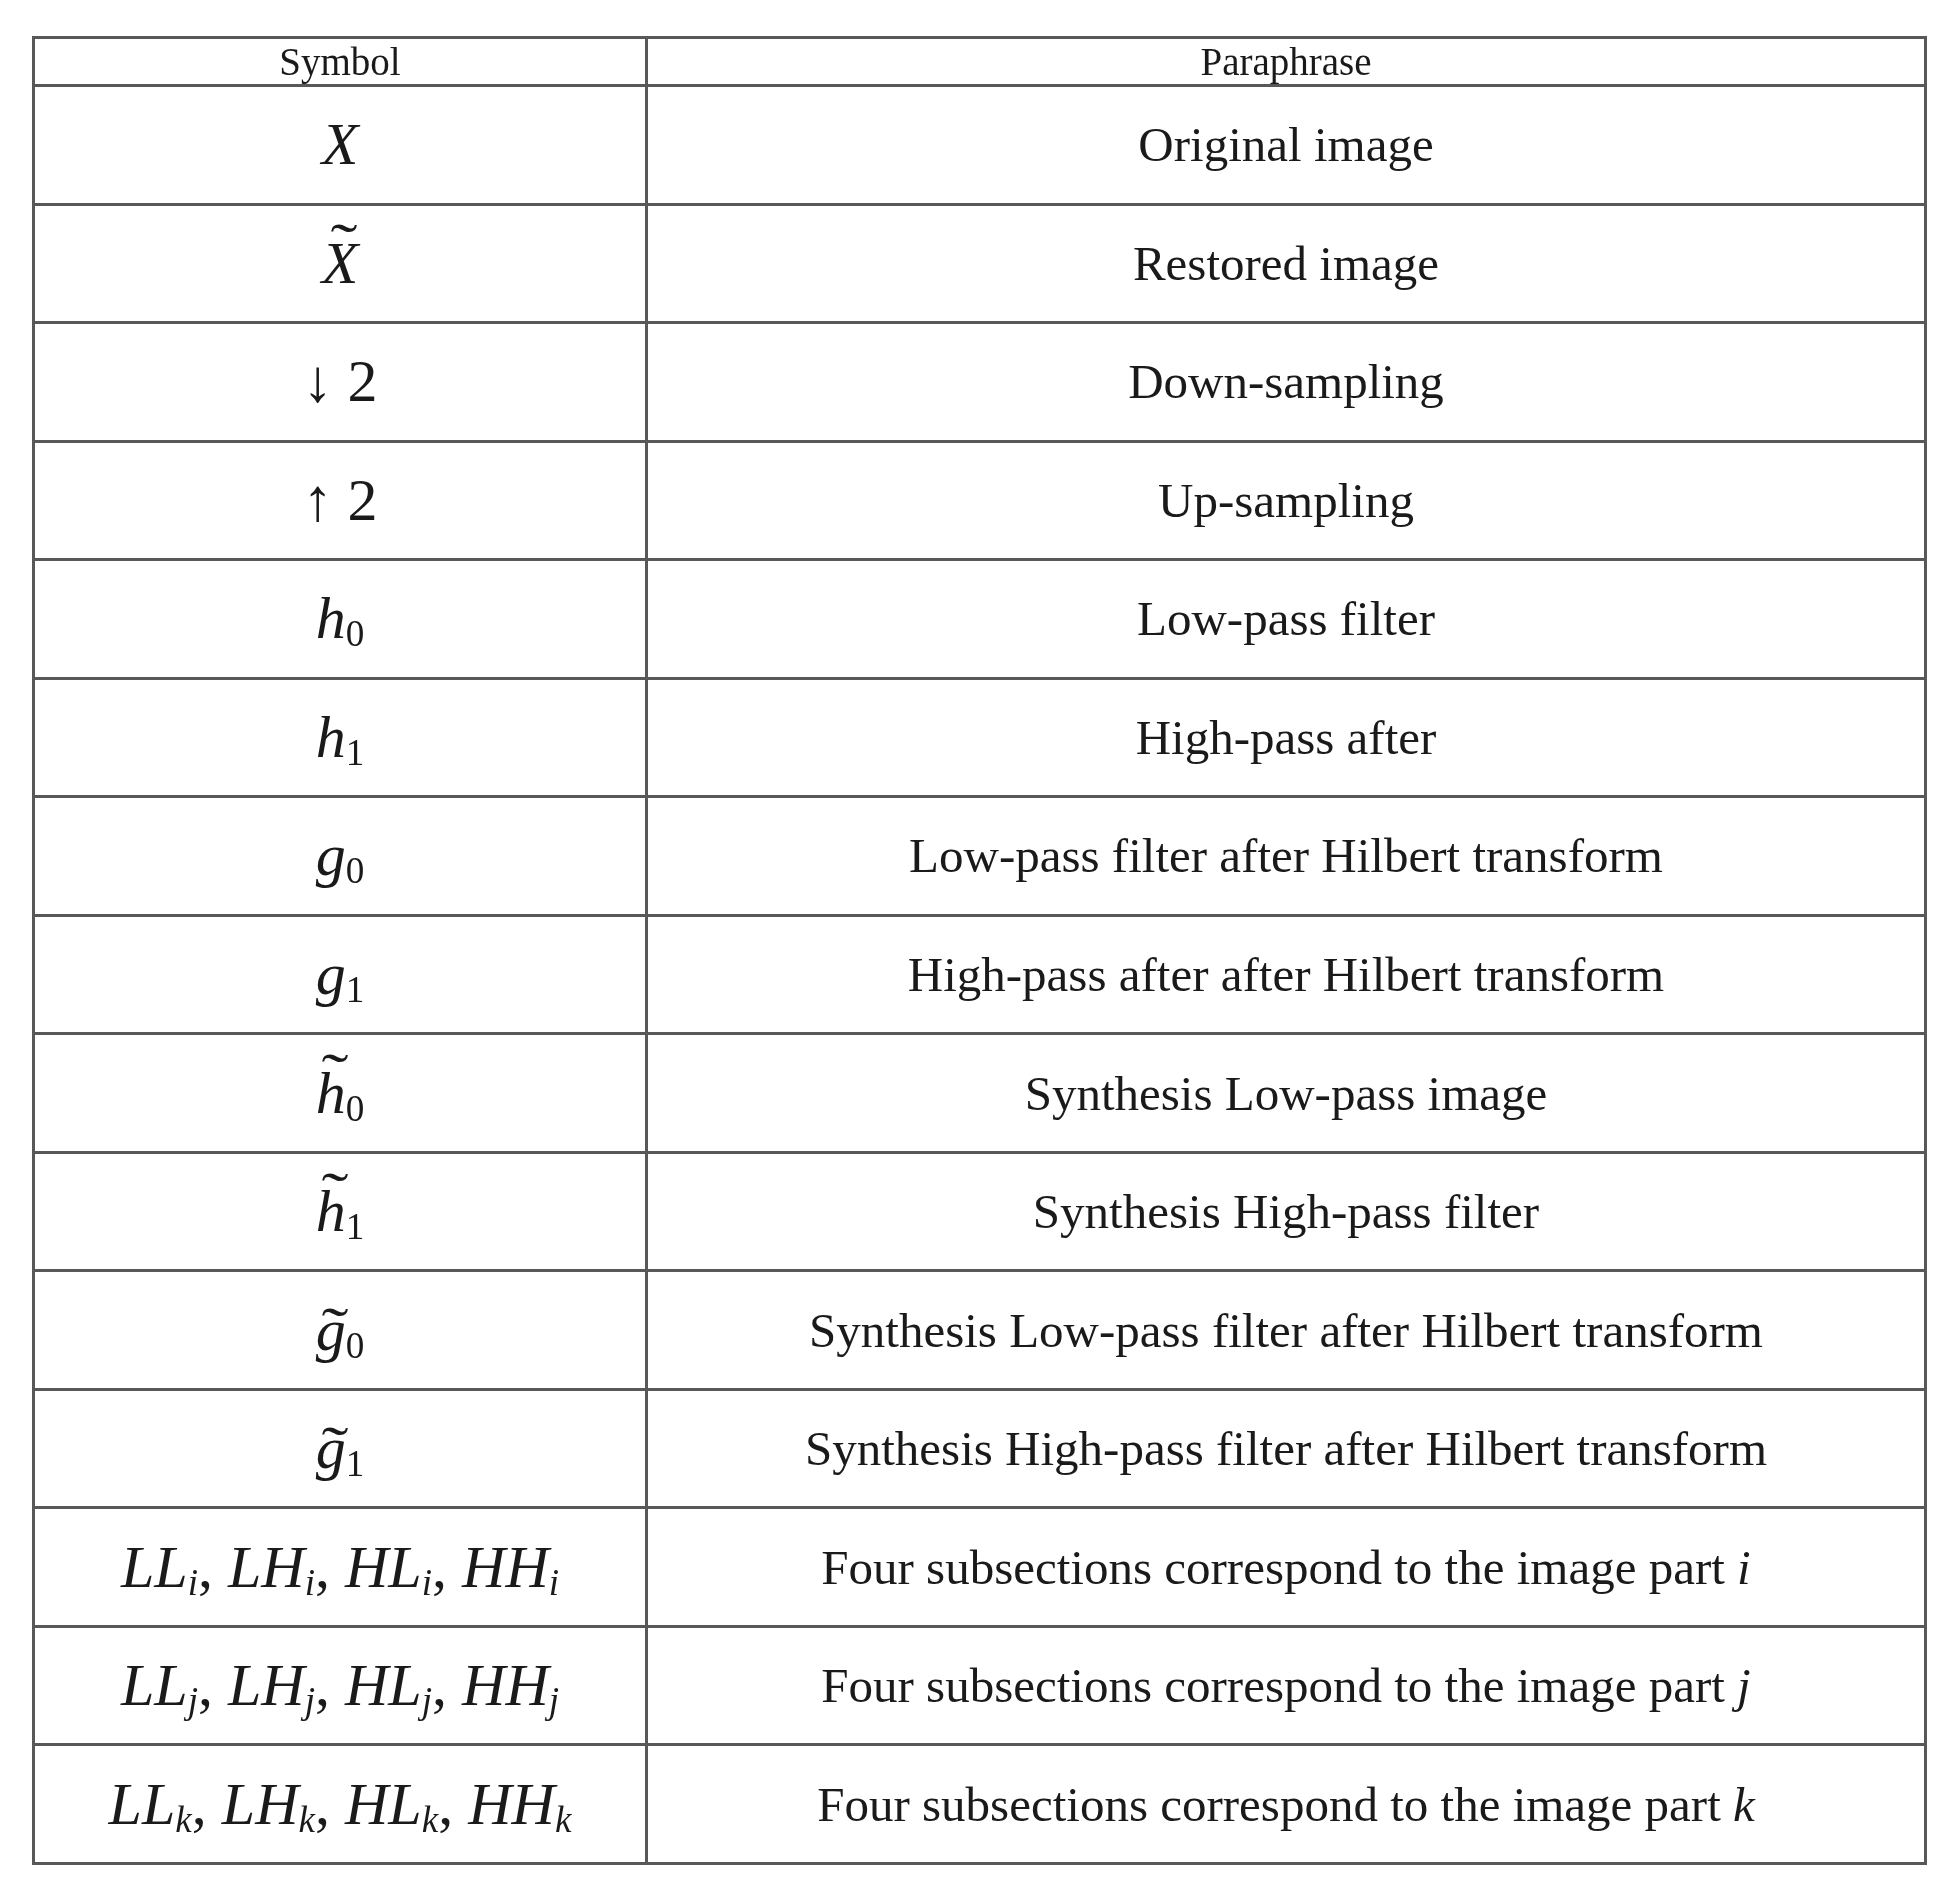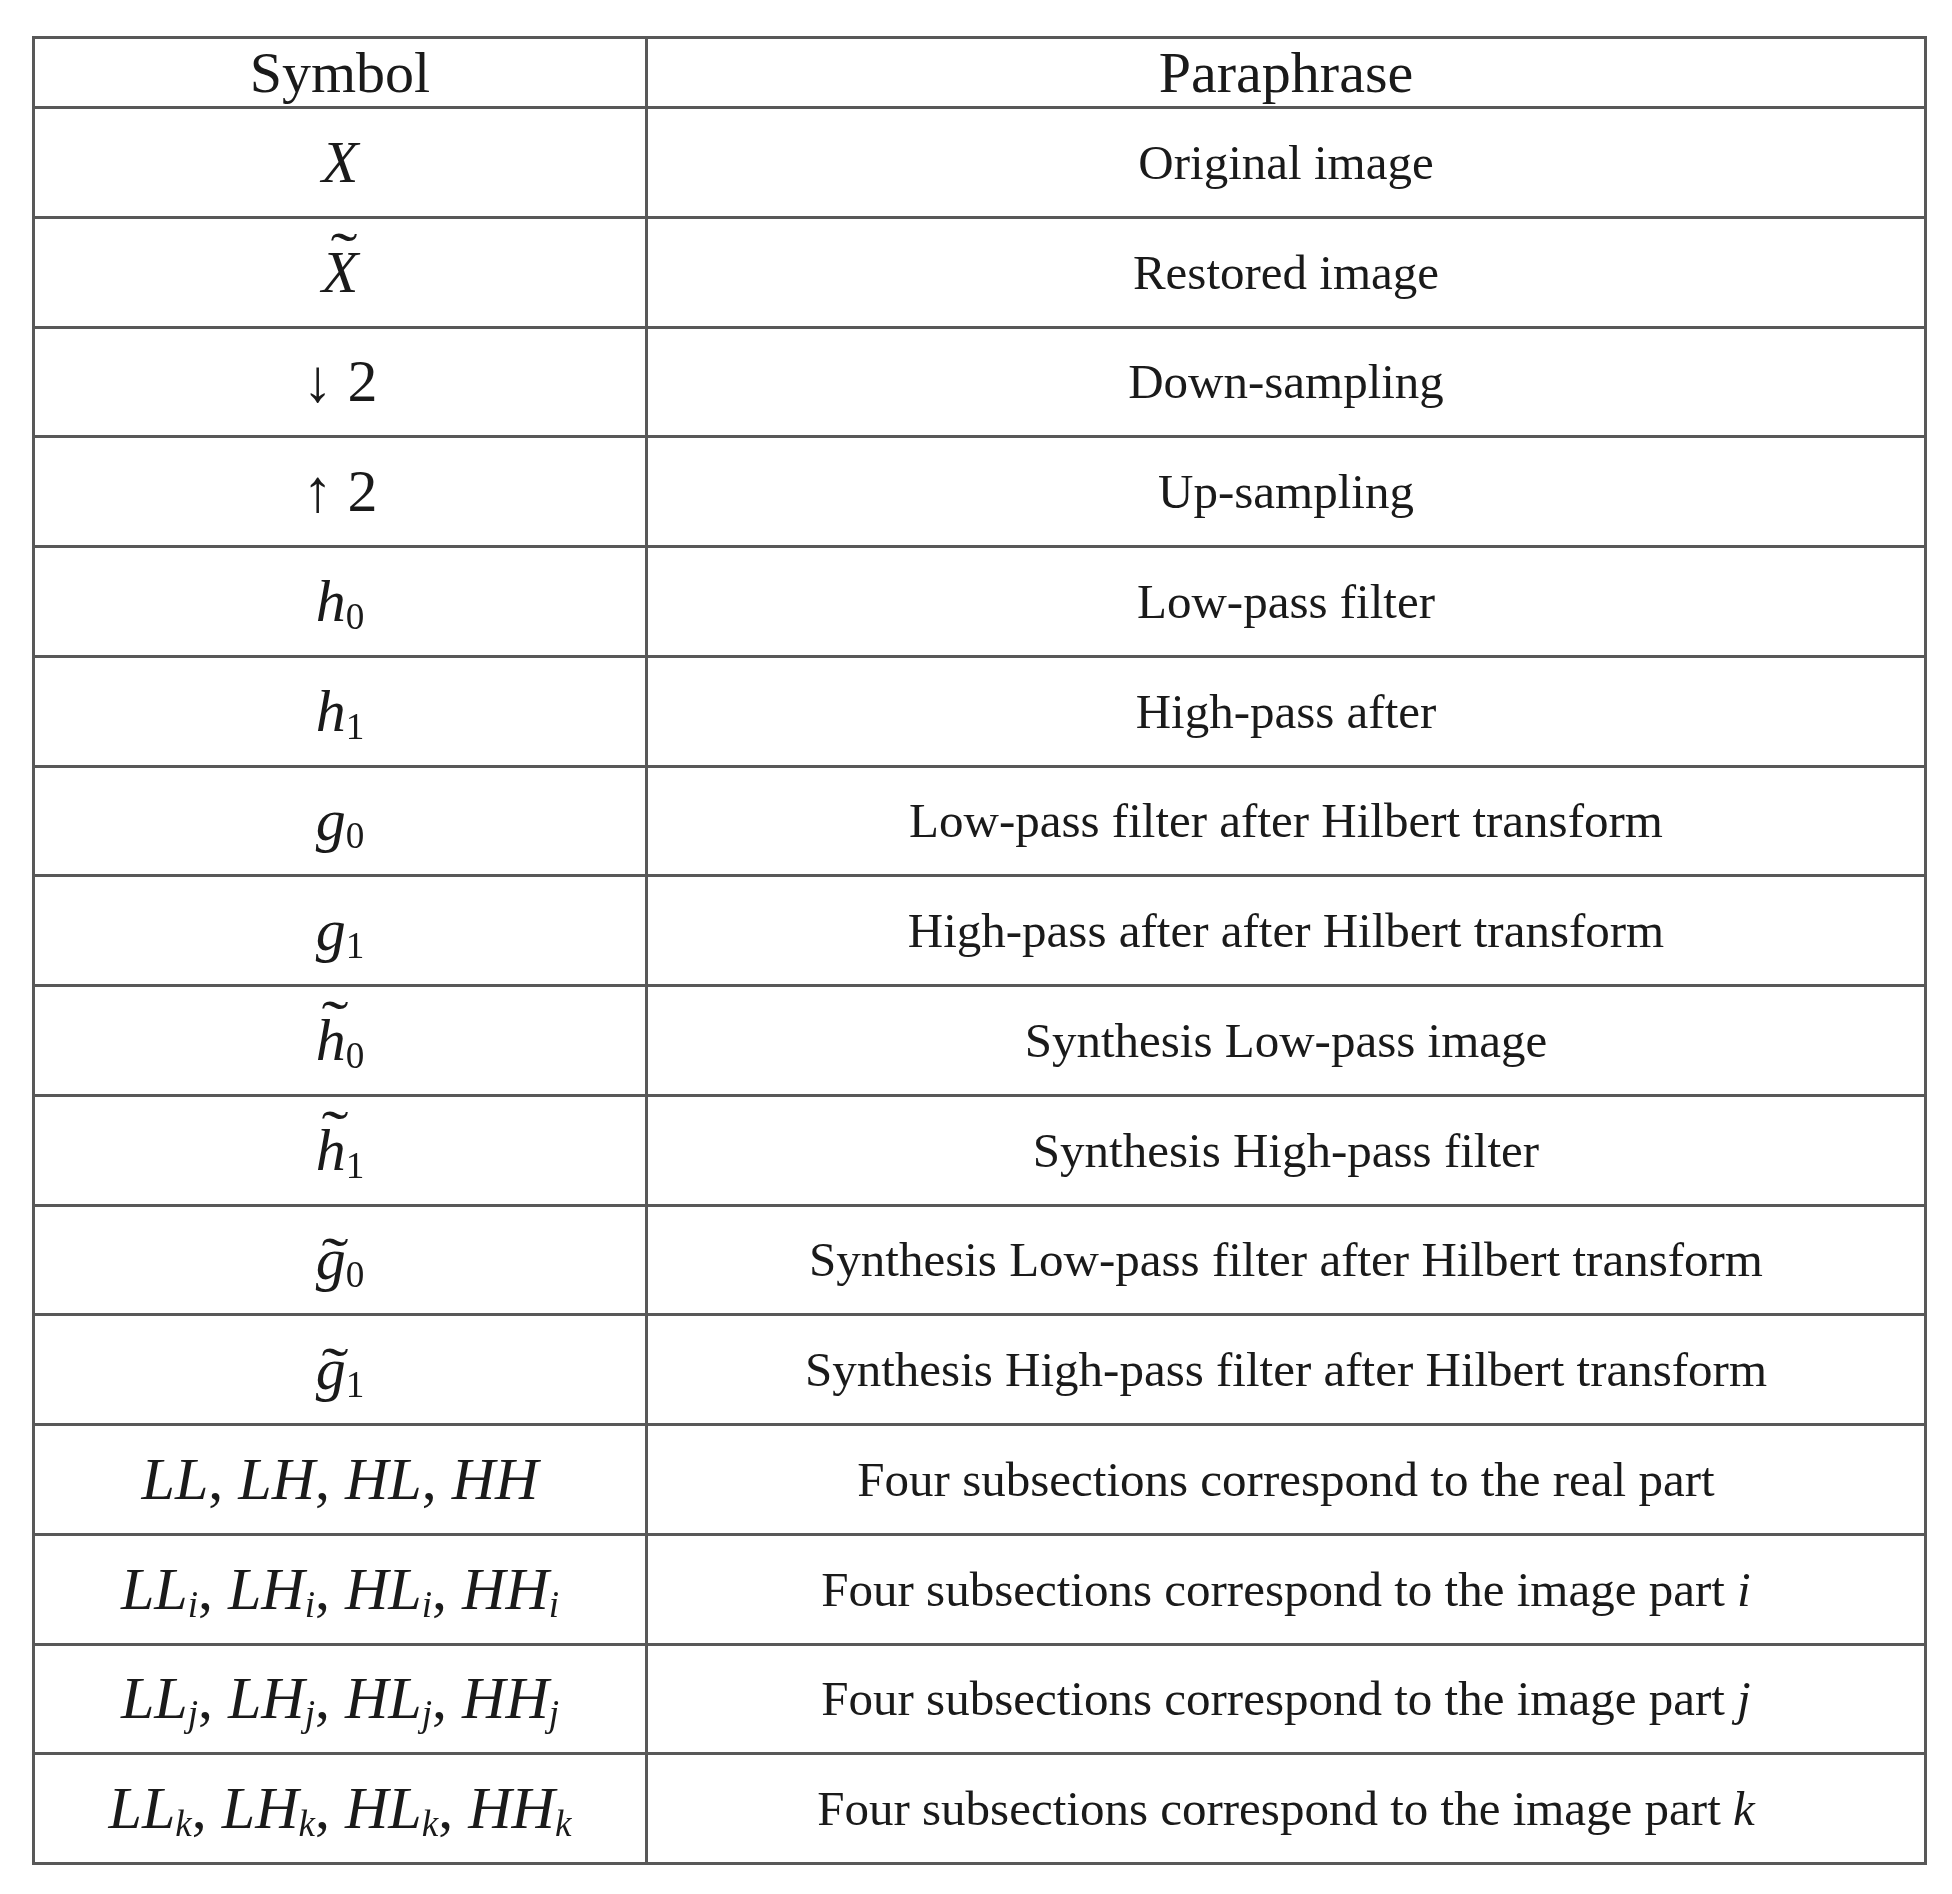--- a/index.html
+++ b/index.html
@@ -23,21 +23,21 @@
   table.symtab th, table.symtab td {
     border: 3.8px solid #585858;
     text-align: center;
     vertical-align: middle;
     padding: 0 4.6px;
     overflow: hidden;
     white-space: nowrap;
   }
   th.hdr {
     font-weight: normal;
-    font-size: 58px;
+    font-size: 39px;
   }
   td.sym-cell { font-size: 60px; }
   td.para-cell { font-size: 49px; }
   .it { font-style: italic; }
   .sb {
     font-size: 0.62em;
     vertical-align: -0.22em;
     line-height: 0;
   }
   .tl-wrap { position: relative; display: inline-block; }
@@ -110,24 +110,20 @@
         </tr>
         <tr>
           <td class="sym-cell"><span class="tl-wrap"><span class="tl tl-low">˜</span><span class="it">g</span></span><span class="sb">0</span></td>
           <td class="para-cell"><span>Synthesis Low-pass filter after Hilbert transform</span></td>
         </tr>
         <tr>
           <td class="sym-cell"><span class="tl-wrap"><span class="tl tl-low">˜</span><span class="it">g</span></span><span class="sb">1</span></td>
           <td class="para-cell"><span>Synthesis High-pass filter after Hilbert transform</span></td>
         </tr>
         <tr>
-          <td class="sym-cell"><span class="it">LL</span><span>, </span><span class="it">LH</span><span>, </span><span class="it">HL</span><span>, </span><span class="it">HH</span></td>
-          <td class="para-cell"><span>Four subsections correspond to the real part</span></td>
-        </tr>
-        <tr>
           <td class="sym-cell"><span class="it">LL</span><span class="sb it">i</span><span>, </span><span class="it">LH</span><span class="sb it">i</span><span>, </span><span class="it">HL</span><span class="sb it">i</span><span>, </span><span class="it">HH</span><span class="sb it">i</span></td>
           <td class="para-cell"><span>Four subsections correspond to the image part </span><span class="it">i</span></td>
         </tr>
         <tr>
           <td class="sym-cell"><span class="it">LL</span><span class="sb it">j</span><span>, </span><span class="it">LH</span><span class="sb it">j</span><span>, </span><span class="it">HL</span><span class="sb it">j</span><span>, </span><span class="it">HH</span><span class="sb it">j</span></td>
           <td class="para-cell"><span>Four subsections correspond to the image part </span><span class="it">j</span></td>
         </tr>
         <tr>
           <td class="sym-cell"><span class="it">LL</span><span class="sb it">k</span><span>, </span><span class="it">LH</span><span class="sb it">k</span><span>, </span><span class="it">HL</span><span class="sb it">k</span><span>, </span><span class="it">HH</span><span class="sb it">k</span></td>
           <td class="para-cell"><span>Four subsections correspond to the image part </span><span class="it">k</span></td>

